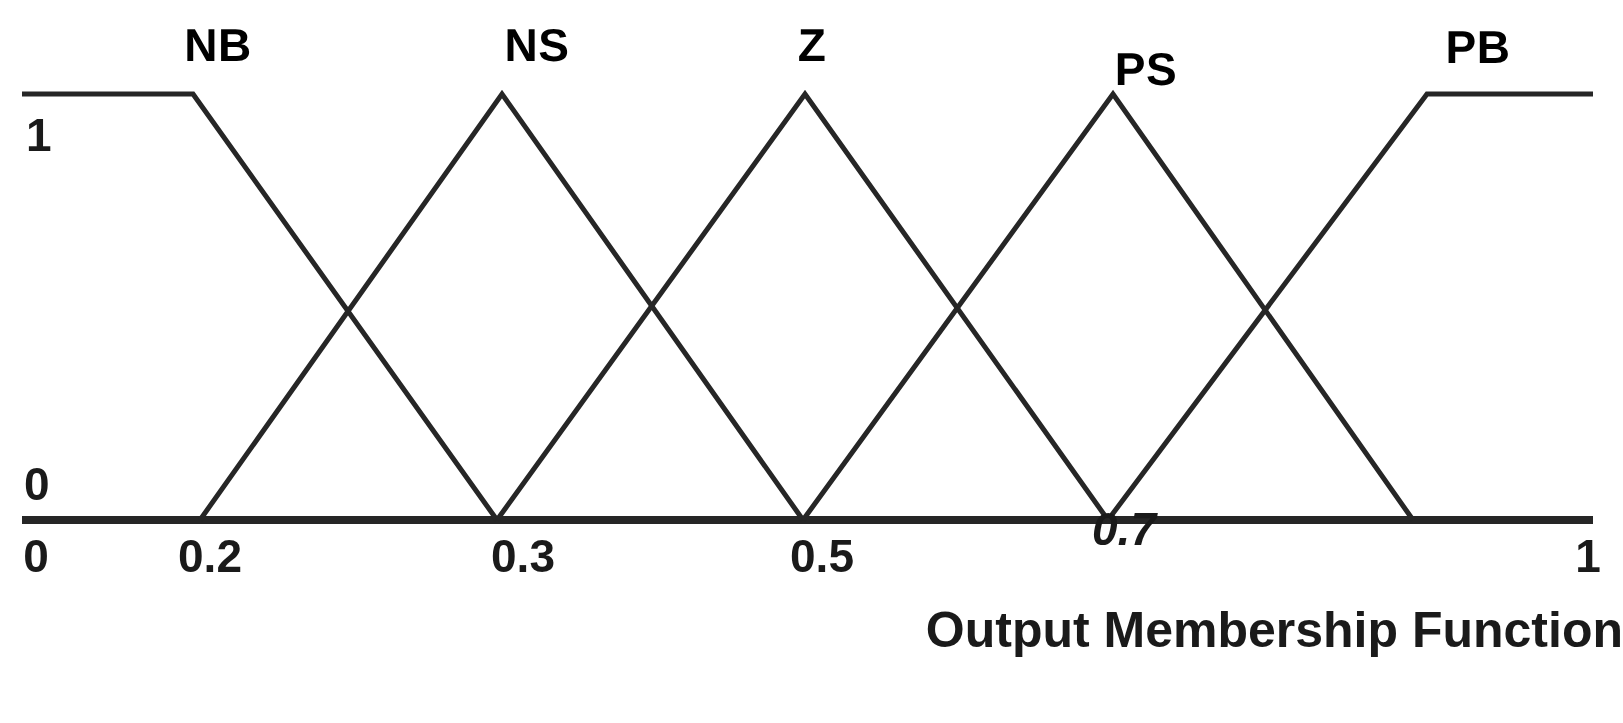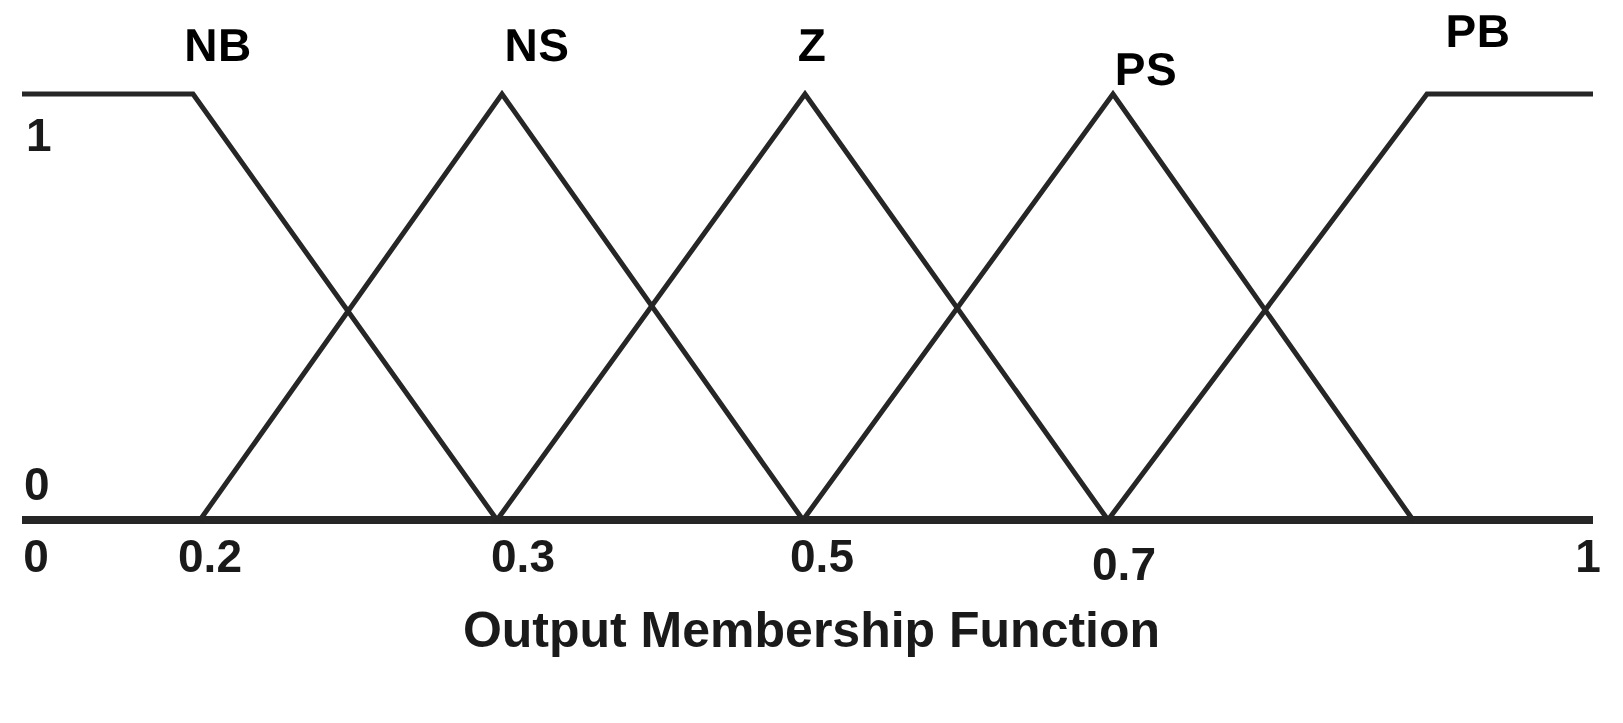--- a/index.html
+++ b/index.html
@@ -55,21 +55,21 @@
     font-size: 46px;
     font-weight: 600;
     line-height: 1;
     white-space: nowrap;
     transform: translateX(-50%);
   }
   #axis-title {
     position: absolute;
     left: 0;
     width: 1623px;
-    text-align: center;
+    text-align: right;
     color: #1a1a1a;
     font-family: "Liberation Sans", sans-serif;
     font-size: 50px;
     font-weight: 600;
     line-height: 1;
     white-space: nowrap;
   }
 </style>
 </head>
 <body>
@@ -88,27 +88,27 @@
 
     <polyline points="803,520 1113,94 1413,520" fill="none" stroke="#262626" stroke-width="5" stroke-linejoin="miter" stroke-linecap="butt"></polyline>
 
     <polyline points="1108,520 1427,94 1593,94" fill="none" stroke="#262626" stroke-width="5" stroke-linejoin="miter" stroke-linecap="butt"></polyline>
   </svg>
 
   <div class="set-label" style="left:218px; top:22px;">NB</div>
   <div class="set-label" style="left:537px; top:22px;">NS</div>
   <div class="set-label" style="left:812px; top:22px;">Z</div>
   <div class="set-label" style="left:1146px; top:22px;margin-top:24px;">PS</div>
-  <div class="set-label" style="left:1478px; top:8px;">PB</div>
+  <div class="set-label" style="left:1478px; top:24px;">PB</div>
 
   <div class="ytick-label" style="left:26px; top:112px;">1</div>
   <div class="ytick-label" style="left:24px; top:461px;">0</div>
 
   <div class="xtick-label" style="left:36px; top:533px;">0</div>
   <div class="xtick-label" style="left:210px; top:533px;">0.2</div>
   <div class="xtick-label" style="left:523px; top:533px;">0.3</div>
   <div class="xtick-label" style="left:822px; top:533px;">0.5</div>
-  <div class="xtick-label" style="left:1124px; top:541px;">0.7</div>
+  <div class="xtick-label" style="left:1124px; top:506px;font-style:italic;">0.7</div>
   <div class="xtick-label" style="left:1588px; top:533px;">1</div>
 
   <div id="axis-title" style="top:605px;">Output Membership Function</div>
 
 </div>
 
 </body></html>

